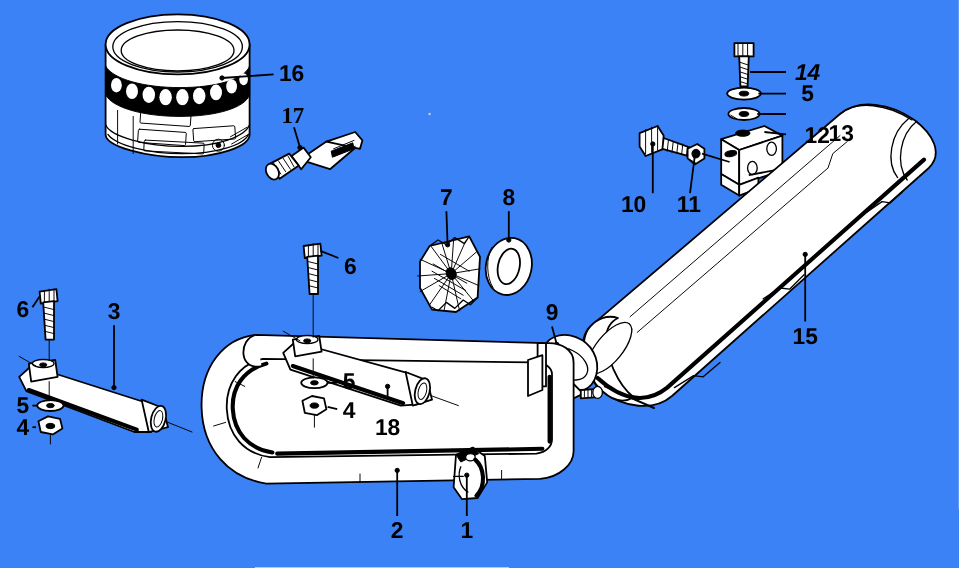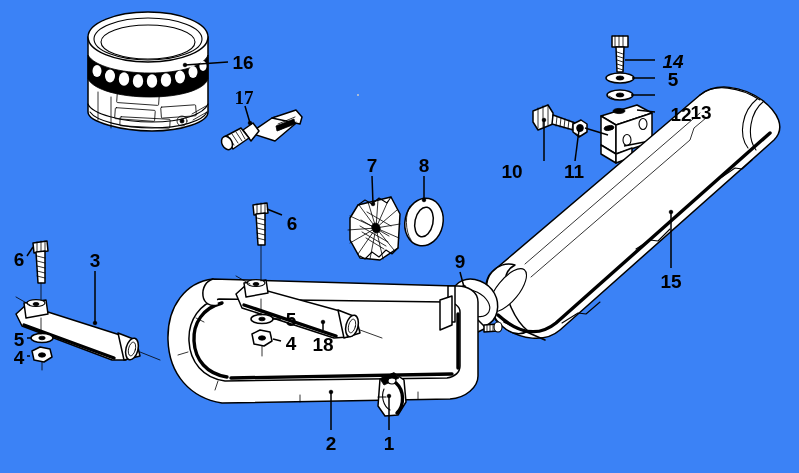--- a/index.html
+++ b/index.html
@@ -467,30 +467,30 @@
     <circle cx="358" cy="95" r="1" fill="#cccccc"></circle>
 
   </svg>
 
   <div class="callout-label" style="left:243px; top:62px;">16</div>
   <div class="callout-label" style="left:244px; top:97px;font-family:Liberation Serif, serif;">17</div>
   <div class="callout-label" style="left:673px; top:61px;font-style:italic;">14</div>
   <div class="callout-label" style="left:673px; top:79px;">5</div>
   <div class="callout-label" style="left:673px; top:112px;margin-left:28px;">13</div>
   <div class="callout-label" style="left:681px; top:114px;">12</div>
-  <div class="callout-label" style="left:512px; top:171px;">10</div>
+  <div class="callout-label" style="left:528px; top:171px;">10</div>
   <div class="callout-label" style="left:574px; top:171px;text-align:center;">11</div>
   <div class="callout-label" style="left:372px; top:165px;">7</div>
   <div class="callout-label" style="left:424px; top:165px;">8</div>
   <div class="callout-label" style="left:460px; top:261px;">9</div>
   <div class="callout-label" style="left:671px; top:281px;">15</div>
   <div class="callout-label" style="left:19px;  top:259px;">6</div>
   <div class="callout-label" style="left:95px;  top:260px;">3</div>
   <div class="callout-label" style="left:19px;  top:339px;">5</div>
   <div class="callout-label" style="left:19px;  top:357px;">4</div>
   <div class="callout-label" style="left:292px; top:223px;">6</div>
   <div class="callout-label" style="left:291px; top:319px;">5</div>
   <div class="callout-label" style="left:291px; top:343px;">4</div>
-  <div class="callout-label" style="left:323px; top:344px;">18</div>
+  <div class="callout-label" style="left:323px; top:357px;">18</div>
   <div class="callout-label" style="left:331px; top:443px;">2</div>
   <div class="callout-label" style="left:389px; top:443px;">1</div>
 
 </div>
 
 </body></html>

